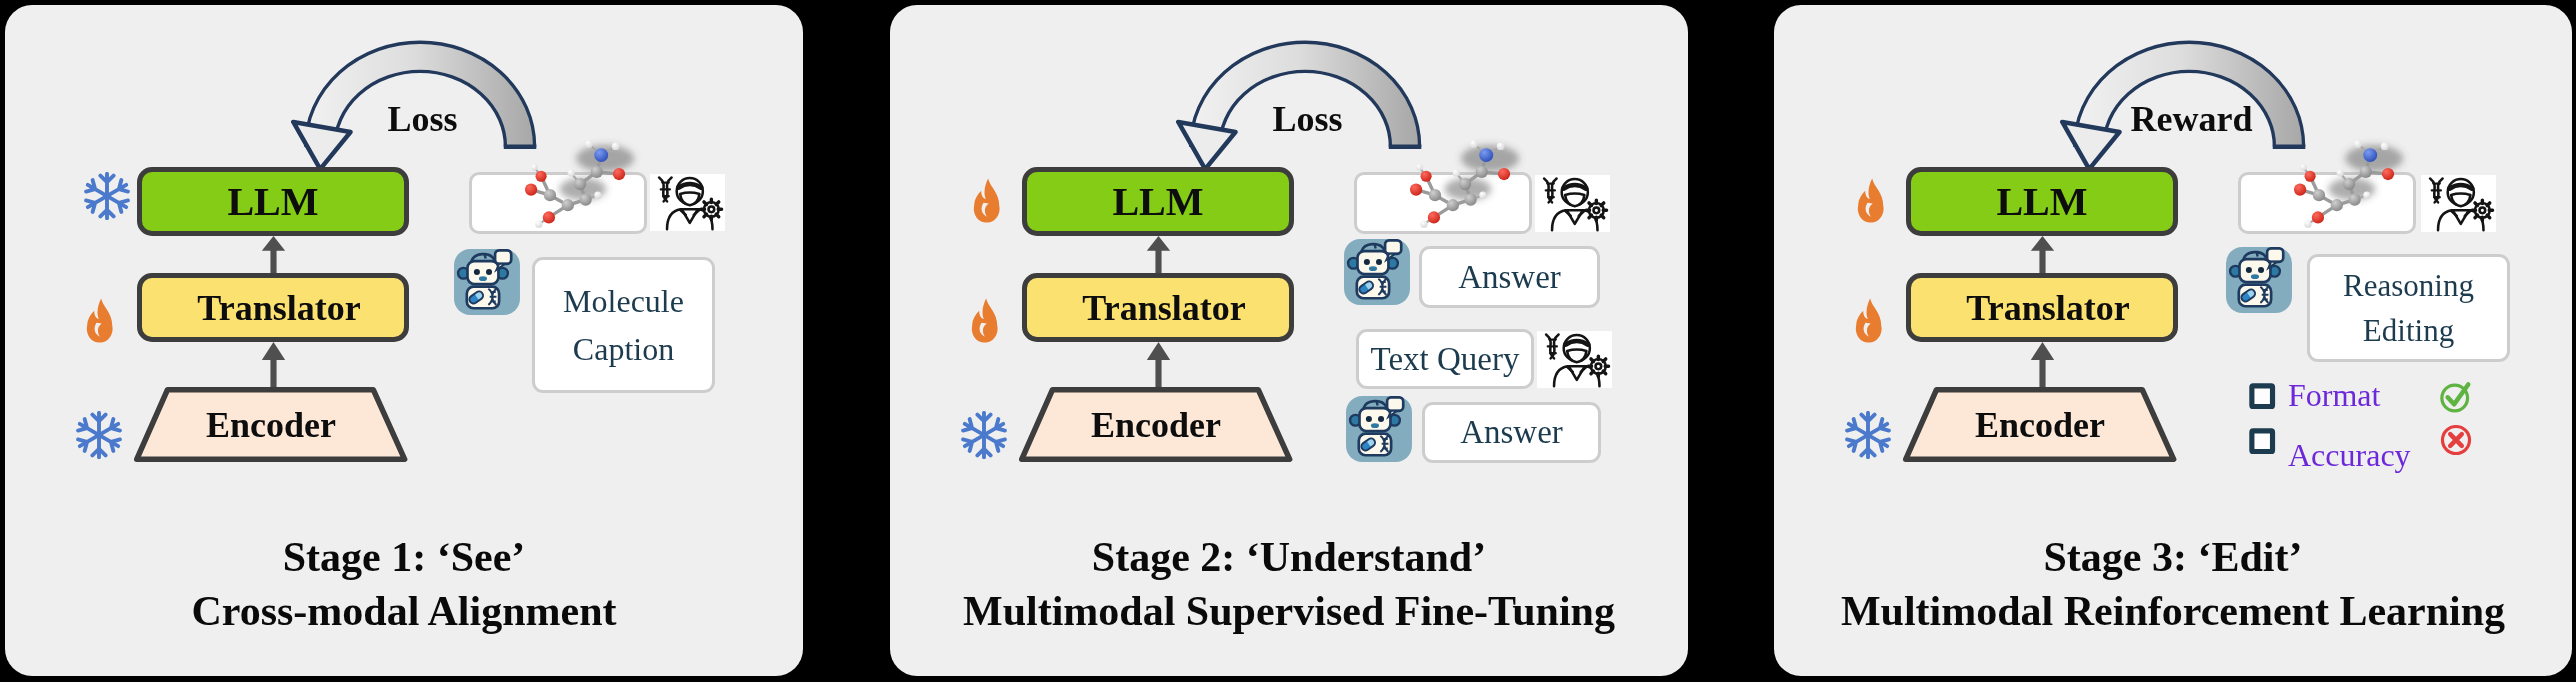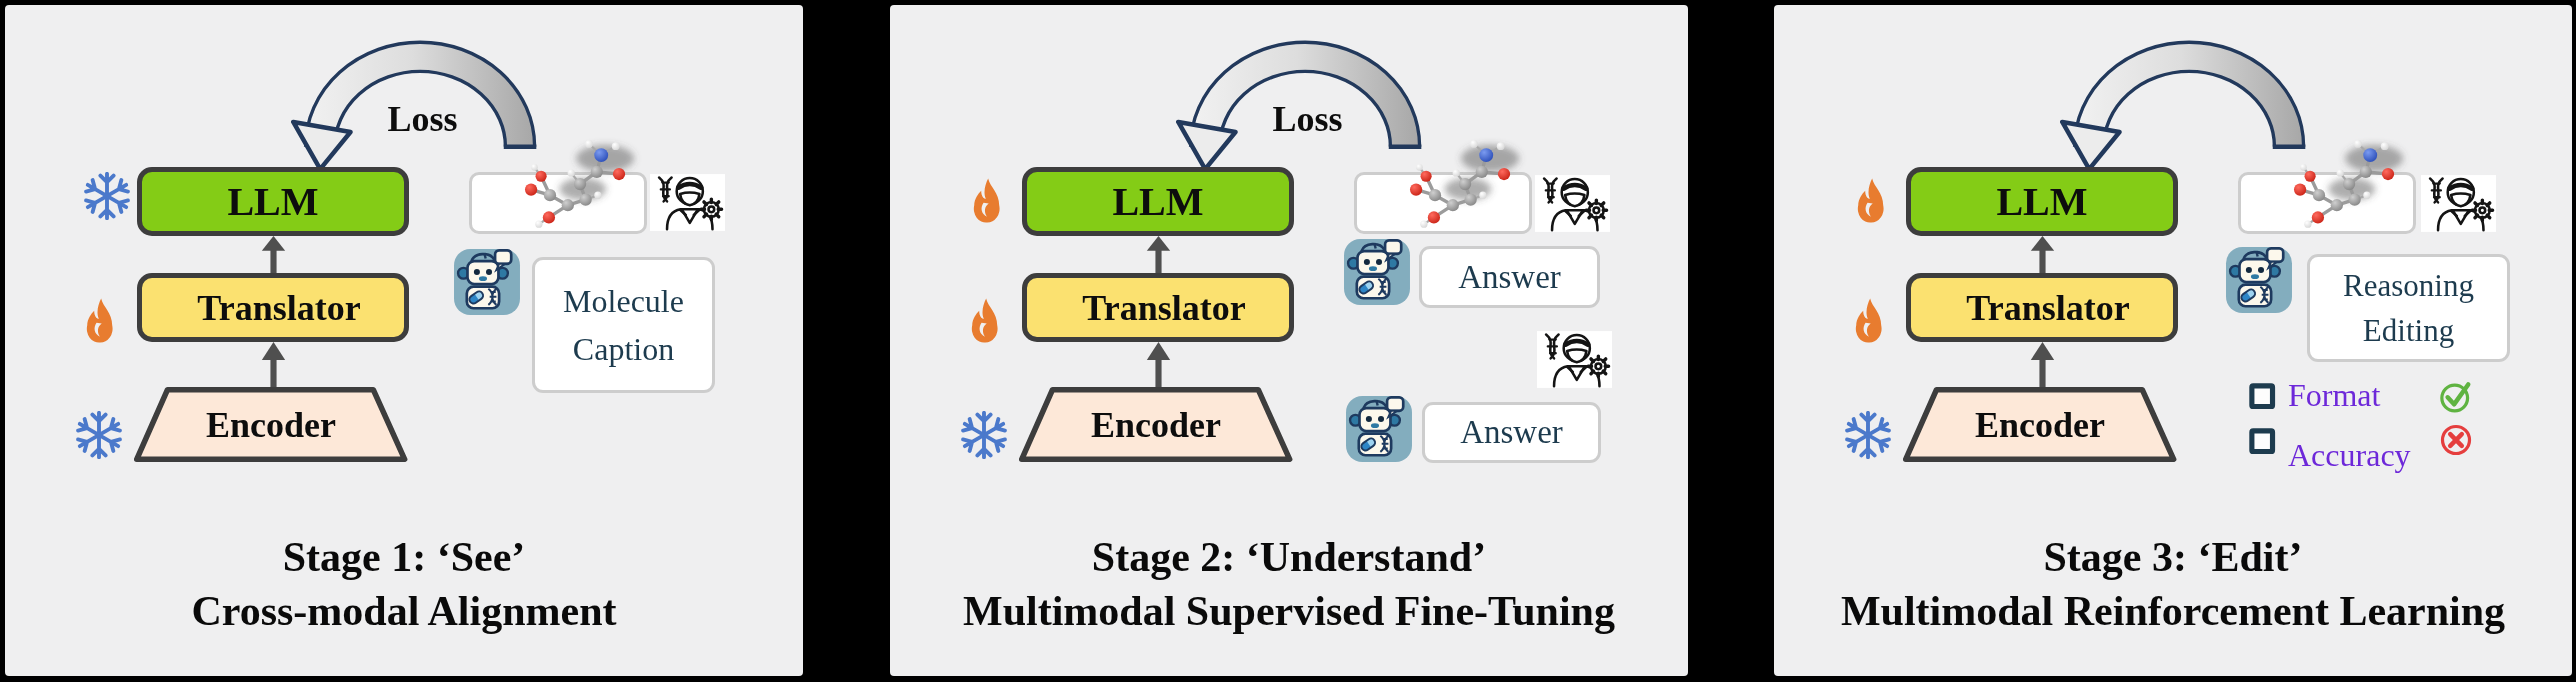--- a/index.html
+++ b/index.html
@@ -1,19 +1,19 @@
 <!DOCTYPE html>
 <html style="font-size:10px"><head>
 <meta charset="utf-8">
 <style>
   html,body{margin:0;padding:0;}
   body{width:2576px;height:682px;background:#000;position:relative;
        font-family:"Liberation Serif",serif;overflow:hidden;}
   .panel{position:absolute;top:5px;width:798px;height:671px;background:#efeff0;
-         border-radius:4px;}
+         border-radius:27px;}
   
   .sbox{position:absolute;border:5px solid #3d3d3d;border-radius:15px;box-sizing:border-box;
         display:flex;align-items:center;justify-content:center;font-weight:bold;color:#0d0d0d;}
   .llm{left:132px;top:162px;width:272px;height:69px;background:#84cc16;font-size:40px;}
   .translator{left:132px;top:268px;width:272px;height:69px;background:#fbe170;font-size:36px;padding-left:12px;}
   .trap{position:absolute;left:127px;top:381px;width:278px;height:77px;}
   .trap-label{position:absolute;left:127px;top:381px;width:278px;height:77px;display:flex;
               align-items:center;justify-content:center;font-size:36px;font-weight:bold;color:#0d0d0d;}
   .uarr{position:absolute;left:255px;width:27px;}
   
@@ -294,20 +294,23 @@
       <use href="#sym-scientist"></use>
     </svg>
 
   <svg class="robot" style="left:453px;top:232px" viewBox="0 0 100 104">
       <use href="#sym-robot"></use>
     </svg>
   <div class="wbox" style="left:529px;top:241px;width:181px;height:62px;font-size:33px">
     <div>Answer</div>
   </div>
 
+  <div class="wbox" style="left:466px;top:324px;width:178px;height:60px;font-size:33px">
+    <div>Text Query</div>
+  </div>
   <svg class="sci" style="left:647px;top:326px;height:57px" viewBox="0 0 132 100">
       <use href="#sym-scientist"></use>
     </svg>
 
   <svg class="robot" style="left:455px;top:389px" viewBox="0 0 100 104">
       <use href="#sym-robot"></use>
     </svg>
   <div class="wbox" style="left:532px;top:397px;width:179px;height:61px;font-size:33px">
     <div>Answer</div>
   </div>
@@ -315,20 +318,21 @@
   <div class="caption">
     <div>Stage 2: ‘Understand’</div>
     <div>Multimodal Supervised Fine-Tuning</div>
   </div>
 </section>
 
 <section class="panel" style="left:1774px">
   <svg class="arc" viewBox="0 0 440 300">
       <use href="#sym-arc"></use>
     </svg>
+  <div class="arc-label">Reward</div>
 
   <svg class="flame" style="left:79px;top:172px" viewBox="0 0 62 80">
       <use href="#sym-flame"></use>
     </svg>
   <div class="sbox llm">
       <span>LLM</span>
     </div>
   <svg class="uarr" style="top:231px;height:38px" viewBox="0 0 44 72" preserveAspectRatio="none">
       <use href="#sym-uparrow"></use>
     </svg>

